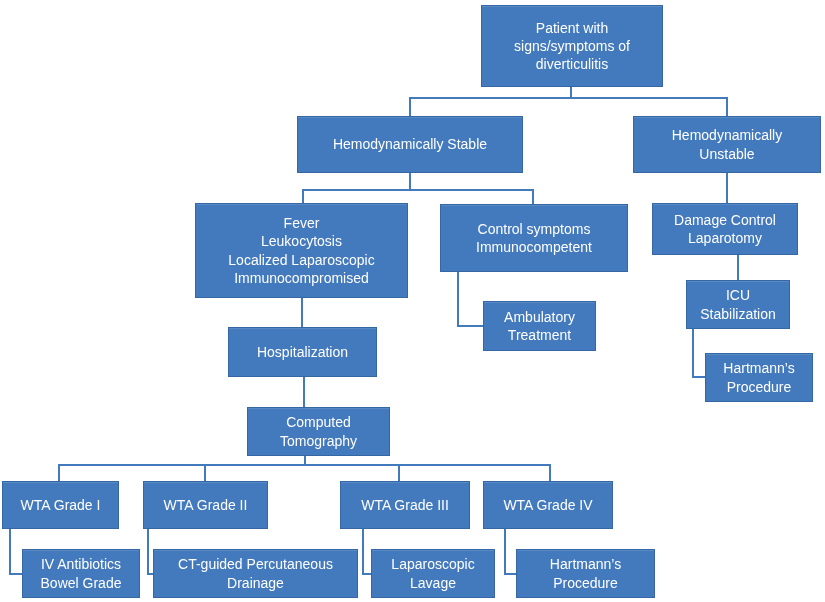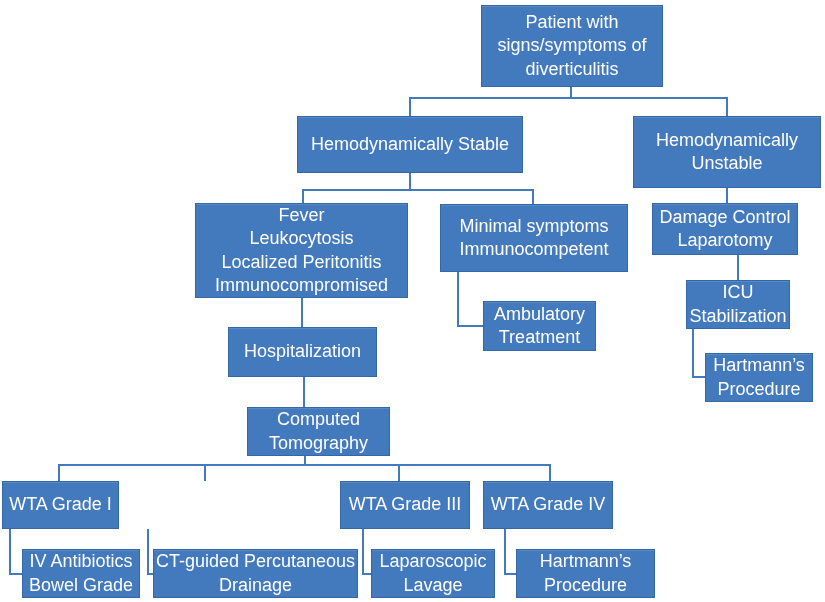--- a/index.html
+++ b/index.html
@@ -10,33 +10,33 @@
     font-family:"Liberation Sans", sans-serif;
     overflow:hidden;
   }
   #connectors{position:absolute;left:0;top:0;width:825px;height:602px;}
   .node{
     position:absolute;
     background:#4379bd;
     border:1px solid #3567a5;
     box-sizing:border-box;
     color:#ffffff;
-    font-size:18px;
+    font-size:14px;
     line-height:1.3;
     display:flex;
     align-items:center;
     justify-content:center;
     text-align:center;
     white-space:pre-line;
     box-shadow:inset 0 1px 0 rgba(255,255,255,0.12);
   }
   
   .n-patient{left:481px;top:5px;width:182px;height:82px}
   .n-stable{left:297px;top:116px;width:226px;height:57px}
-  .n-unstable{left:633px;top:116px;width:188px;height:72px}
+  .n-unstable{left:633px;top:116px;width:188px;height:57px}
   .n-fever{left:195px;top:203px;width:213px;height:95px}
   .n-minimal{left:440px;top:204px;width:188px;height:68px}
   .n-damage{left:652px;top:203px;width:146px;height:52px}
   .n-ambulatory{left:483px;top:301px;width:113px;height:50px}
   .n-icu{left:686px;top:280px;width:104px;height:49px}
   .n-hartmann-right{left:705px;top:353px;width:108px;height:49px}
   .n-hosp{left:228px;top:327px;width:149px;height:50px}
   .n-ct{left:247px;top:407px;width:143px;height:49px}
   .n-wta1{left:2px;top:481px;width:117px;height:48px}
   .n-wta2{left:143px;top:481px;width:125px;height:48px}
@@ -74,36 +74,37 @@
   </svg>
 
   <div class="node n-patient">Patient with
 signs/symptoms of
 diverticulitis</div>
   <div class="node n-stable">Hemodynamically Stable</div>
   <div class="node n-unstable">Hemodynamically
 Unstable</div>
   <div class="node n-fever">Fever
 Leukocytosis
-Localized Peritonitis
+Localized Laparoscopic
 Immunocompromised</div>
-  <div class="node n-minimal">Minimal symptoms
+  <div class="node n-minimal">Control symptoms
 Immunocompetent</div>
   <div class="node n-damage">Damage Control
 Laparotomy</div>
   <div class="node n-icu">ICU
 Stabilization</div>
   <div class="node n-ambulatory">Ambulatory
 Treatment</div>
   <div class="node n-hartmann-right">Hartmann’s
 Procedure</div>
   <div class="node n-hosp">Hospitalization</div>
   <div class="node n-ct">Computed
 Tomography</div>
   <div class="node n-wta1">WTA Grade I</div>
+  <div class="node n-wta2">WTA Grade II</div>
   <div class="node n-wta3">WTA Grade III</div>
   <div class="node n-wta4">WTA Grade IV</div>
   <div class="node n-iv">IV Antibiotics
 Bowel Grade</div>
   <div class="node n-lavage">Laparoscopic
 Lavage</div>
   <div class="node n-drain">CT-guided Percutaneous
 Drainage</div>
   <div class="node n-hartmann-bottom">Hartmann’s
 Procedure</div>

